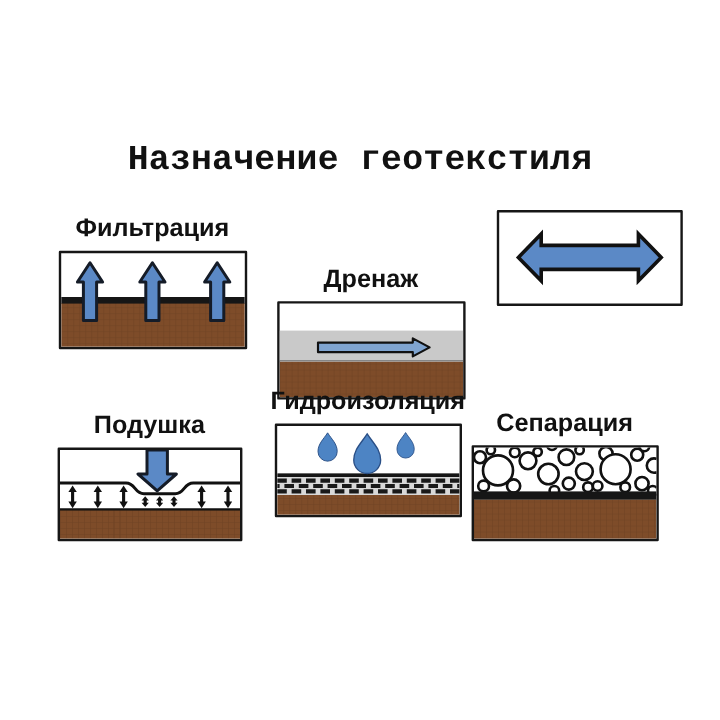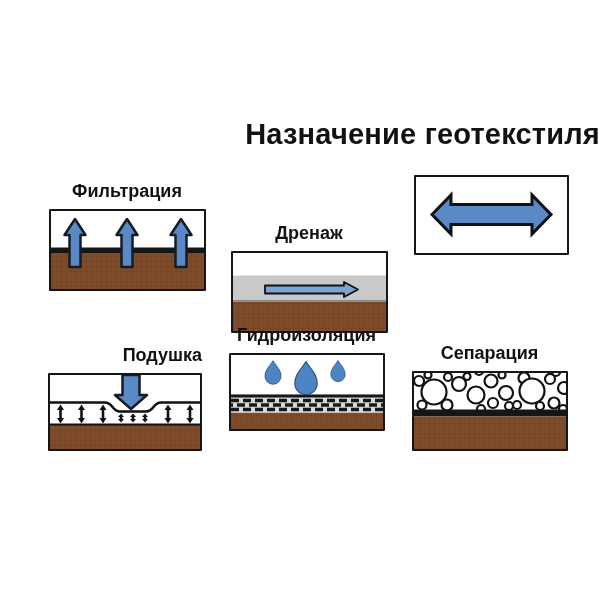--- a/index.html
+++ b/index.html
@@ -3,26 +3,26 @@
 <meta charset="utf-8">
 <style>
   html,body{margin:0;padding:0;}
   body{
     width:600px;height:600px;position:relative;overflow:hidden;
     background:var(--bg,#ffffff);
     font-family:"Liberation Sans","DejaVu Sans",sans-serif;
   }
   .title{
     position:absolute;top:116px;left:0;right:0;margin:0;
-    text-align:right;font-size:29px;line-height:36px;font-weight:700;
-    color:var(--text,#111);letter-spacing:.2px;
+    text-align:center;font-size:29px;line-height:36px;font-weight:700;
+    color:var(--text,#111);letter-spacing:.2px;font-family:Liberation Mono, monospace;
   }
   .panel{position:absolute;display:flex;flex-direction:column;align-items:center;}
   .panel-label{
-    font-size:18px;line-height:30px;font-weight:700;color:var(--text,#111);
+    font-size:21px;line-height:30px;font-weight:700;color:var(--text,#111);
     white-space:nowrap;margin-bottom:3px;text-align:center;
   }
   .panel-box{
     border:2.5px solid var(--ink,#161616);background:#fff;border-radius:1px;
     box-sizing:content-box;
   }
   .panel-box svg{display:block;}
   
   .soil-fill{fill:var(--soil-brown,#7e4c29);}
   .soil-hatch{stroke:rgba(0,0,0,.11);stroke-width:1;fill:none;}
@@ -84,21 +84,21 @@
 </section>
 
 <section class="panel" style="left:413px;top:175px;width:156px;">
   <div class="panel-box" style="width:151px;height:76px;">
     <svg width="151" height="76" viewBox="0 0 151 76">
       <polygon class="arrow-blue-thick" points="16,37.5 35,18 35,27.5 116,27.5 116,18 135,37.5 116,57 116,47.5 35,47.5 35,57"></polygon>
     </svg>
   </div>
 </section>
 
-<section class="panel" style="left:47px;top:340px;width:155px;align-items:flex-end;">
+<section class="panel" style="left:47px;top:340px;width:155px;">
   <div class="panel-label">Подушка</div>
   <div class="panel-box" style="width:150px;height:74px;">
     <svg width="150" height="74" viewBox="0 0 150 74">
       <defs>
         <pattern id="t3" width="5" height="5" patternUnits="userSpaceOnUse">
           <rect width="5" height="5" class="soil-fill"></rect>
             <path d="M0 0H5M0 0V5" class="soil-hatch"></path>
         </pattern>
       </defs>
       <rect x="0" y="49.5" width="150" height="24.5" fill="url(#t3)"></rect>
@@ -173,21 +173,21 @@
       </g>
       <g>
         <path class="drop" transform="translate(42,18.5) scale(0.8)" d="M0,-16 C4.5,-9 10,-4.5 10,3.5 A10,10 0 1,1 -10,3.5 C-10,-4.5 -4.5,-9 0,-16 Z"></path>
         <path class="drop" transform="translate(75,24.5) scale(1.12)" d="M0,-16 C4.5,-9 10,-4.5 10,3.5 A10,10 0 1,1 -10,3.5 C-10,-4.5 -4.5,-9 0,-16 Z"></path>
         <path class="drop" transform="translate(107,17) scale(0.72)" d="M0,-16 C4.5,-9 10,-4.5 10,3.5 A10,10 0 1,1 -10,3.5 C-10,-4.5 -4.5,-9 0,-16 Z"></path>
       </g>
     </svg>
   </div>
 </section>
 
-<section class="panel" style="left:411px;top:338px;width:157px;justify-content:flex-end;">
+<section class="panel" style="left:392px;top:338px;width:157px;justify-content:flex-end;">
   <div class="panel-box" style="width:152px;height:76px;order:2;">
     <svg width="152" height="76" viewBox="0 0 152 76">
       <defs>
         <pattern id="t5" width="5" height="5" patternUnits="userSpaceOnUse">
           <rect width="5" height="5" class="soil-fill"></rect>
             <path d="M0 0H5M0 0V5" class="soil-hatch"></path>
         </pattern>
       </defs>
       <g>
         <circle class="stone" cx="20" cy="19" r="12.5"></circle>

